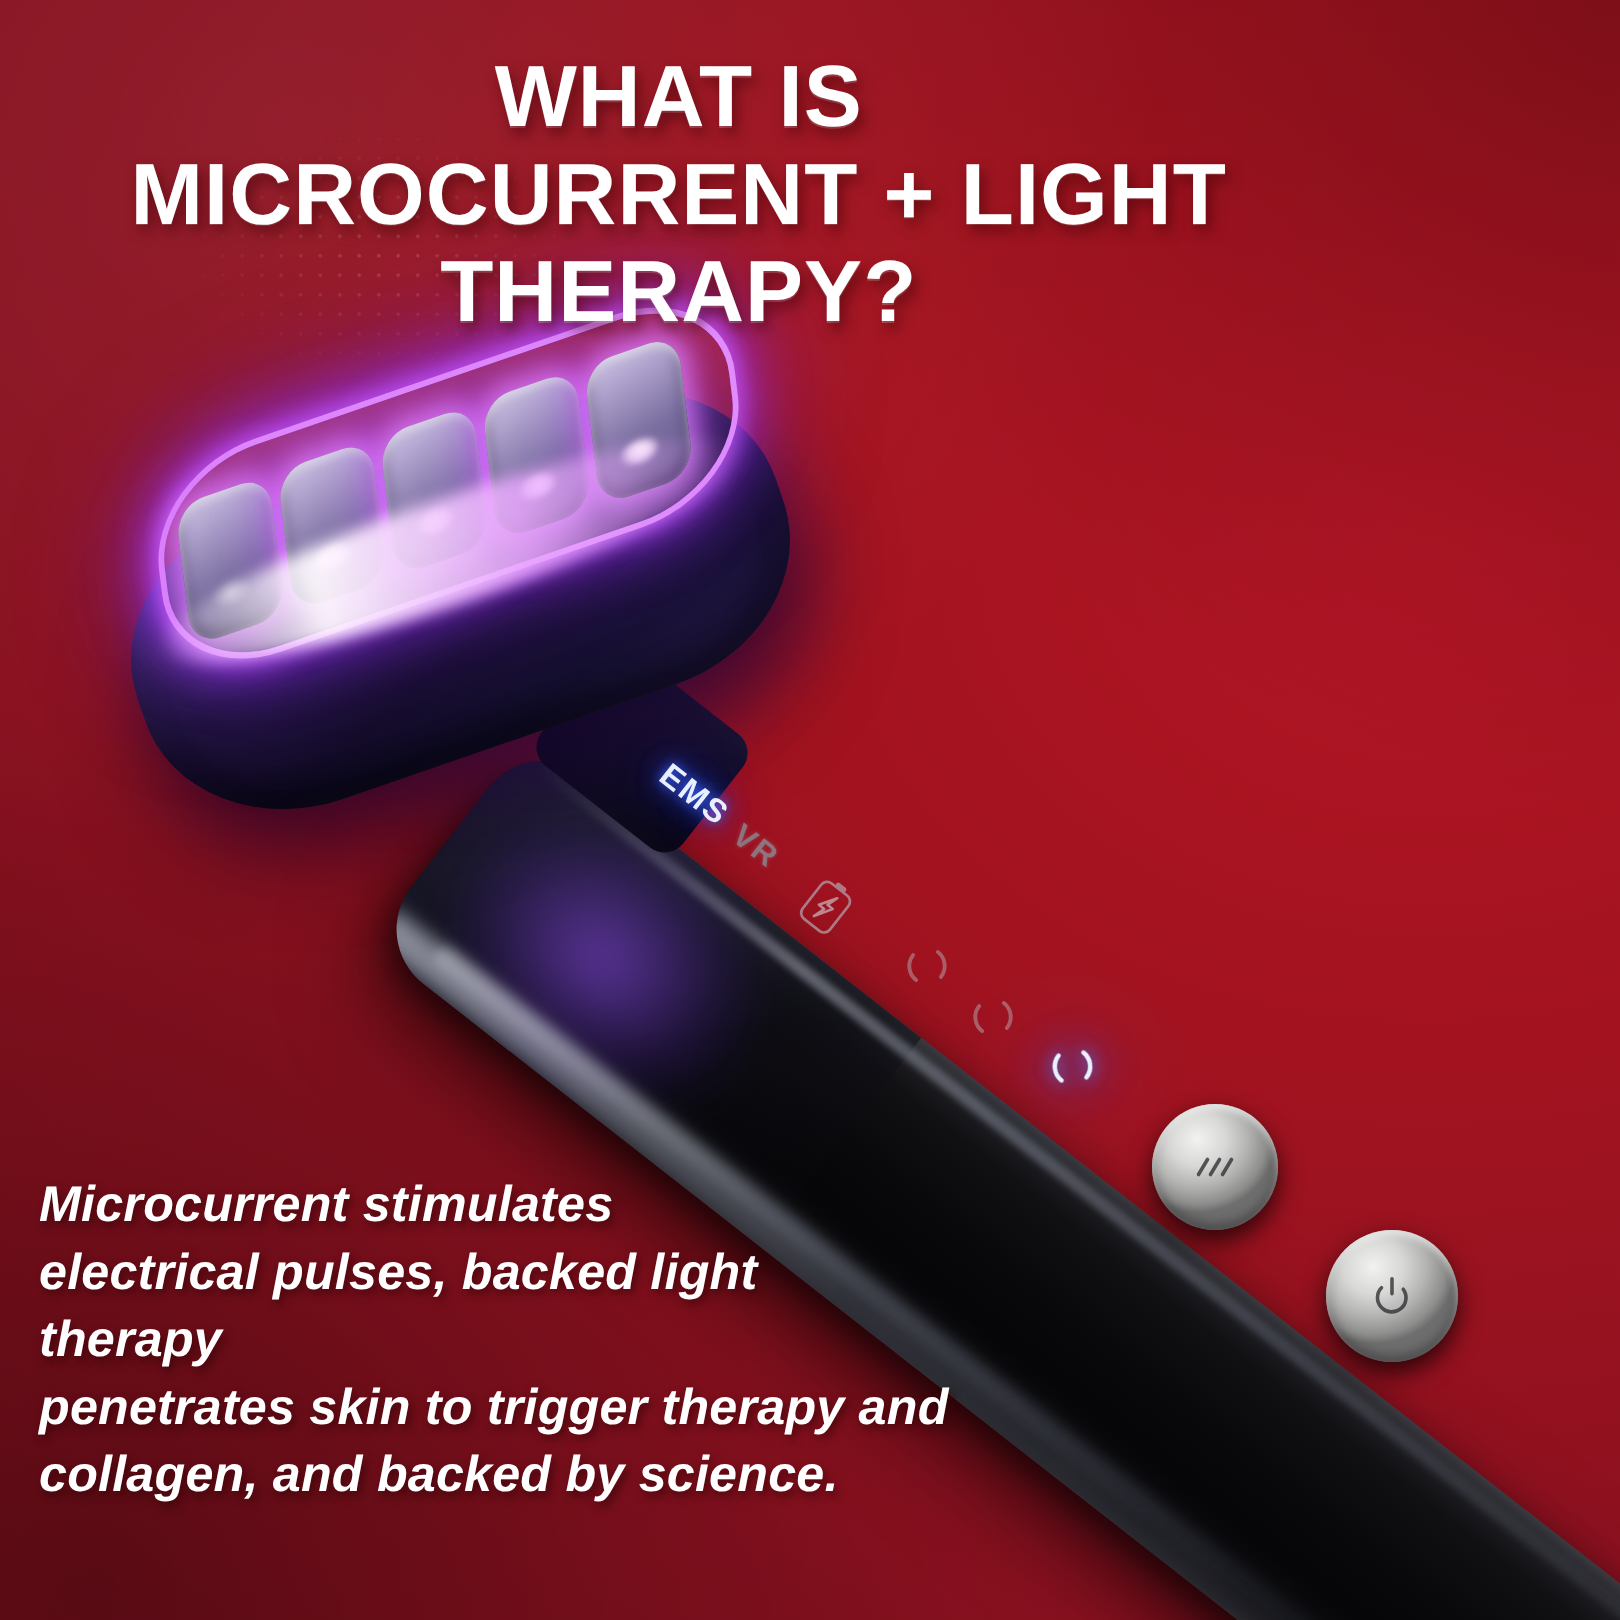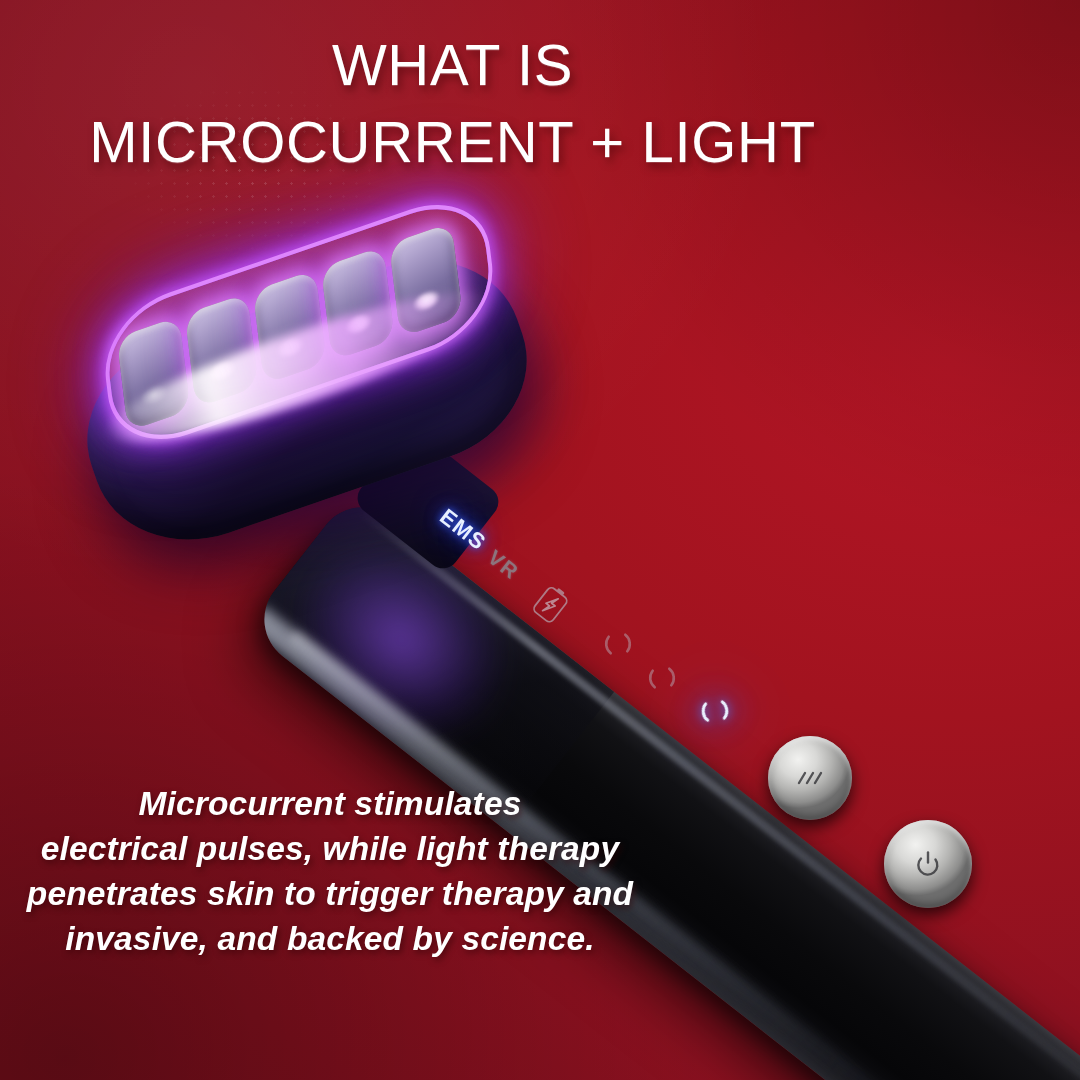--- a/index.html
+++ b/index.html
@@ -29,32 +29,32 @@
     -webkit-mask-image:radial-gradient(closest-side, #000 10%, transparent 82%);
     mask-image:radial-gradient(closest-side, #000 10%, transparent 82%);
     pointer-events:none;
   }
 
   
   .headline{
     position:absolute;left:0;top:36px;width:905px;
     text-align:center;
     color:#ffffff;
-    font-weight:400;
+    font-weight:700;
     font-size:58px;
     line-height:1.0;
     letter-spacing:.012em;
     text-shadow:3px 5px 9px rgba(60,0,6,.55), 0 1px 0 rgba(255,255,255,.25);
     z-index:40;
     padding:0 40px;
     box-sizing:border-box;
     -webkit-font-smoothing:antialiased;
   }
   .headline .l{display:block;white-space:nowrap;}
-  .headline .l+.l{margin-top:19px;}
+  .headline .l+.l{margin-top:7px;}
 
   
   #device{position:absolute;inset:0;z-index:20;}
 
   
   .handle-wrap{
     position:absolute;
     left:300px;top:470px;
     width:1000px;height:176px;
     transform:rotate(38deg);
@@ -230,21 +230,21 @@
   .neck{
     position:absolute;left:296px;top:206px;width:120px;height:96px;
     background:linear-gradient(150deg,#2a2048,#130e28 60%,#0a0816);
     transform:rotate(38deg);
     border-radius:16px;
   }
 
   
   .body-copy{
     position:absolute;left:26px;top:782px;width:608px;
-    text-align:center;
+    text-align:left;
     color:#ffffff;
     font-style:italic;
     font-weight:700;
     font-size:33.5px;
     line-height:1.34;
     letter-spacing:.004em;
     text-shadow:2px 3px 6px rgba(45,0,5,.62);
     z-index:45;
   }
   .body-copy p{margin:0;}
@@ -253,20 +253,21 @@
 <body>
 
 <div id="stage">
 
   <div class="vignette"></div>
   <div class="dots"></div>
 
   <div class="headline">
     <span class="l">WHAT IS</span>
     <span class="l">MICROCURRENT + LIGHT</span>
+    <span class="l">THERAPY?</span>
   </div>
 
   <div id="device">
 
     <div class="handle-wrap">
       <div class="handle">
         <div class="panel-gloss"></div>
         <div class="violet-spill"></div>
         <div class="rail-top"></div>
         <div class="rail-bot"></div>
@@ -339,18 +340,18 @@
           <path d="M9 10.5 A9.5 9.5 0 1 0 23.5 11.5" fill="none" stroke="#2f2f33" stroke-width="2.4" stroke-linecap="round"></path>
           <line x1="16" y1="4.5" x2="16" y2="14.5" stroke="#2f2f33" stroke-width="2.4" stroke-linecap="round"></line>
         </svg>
       </div>
 
     </div>
   </div>
 
   <div class="body-copy">
     <p>Microcurrent stimulates</p>
-    <p>electrical pulses, while light therapy</p>
+    <p>electrical pulses, backed light therapy</p>
     <p>penetrates skin to trigger therapy and</p>
-    <p>invasive, and backed by science.</p>
+    <p>collagen, and backed by science.</p>
   </div>
 
 </div>
 
 </body></html>

